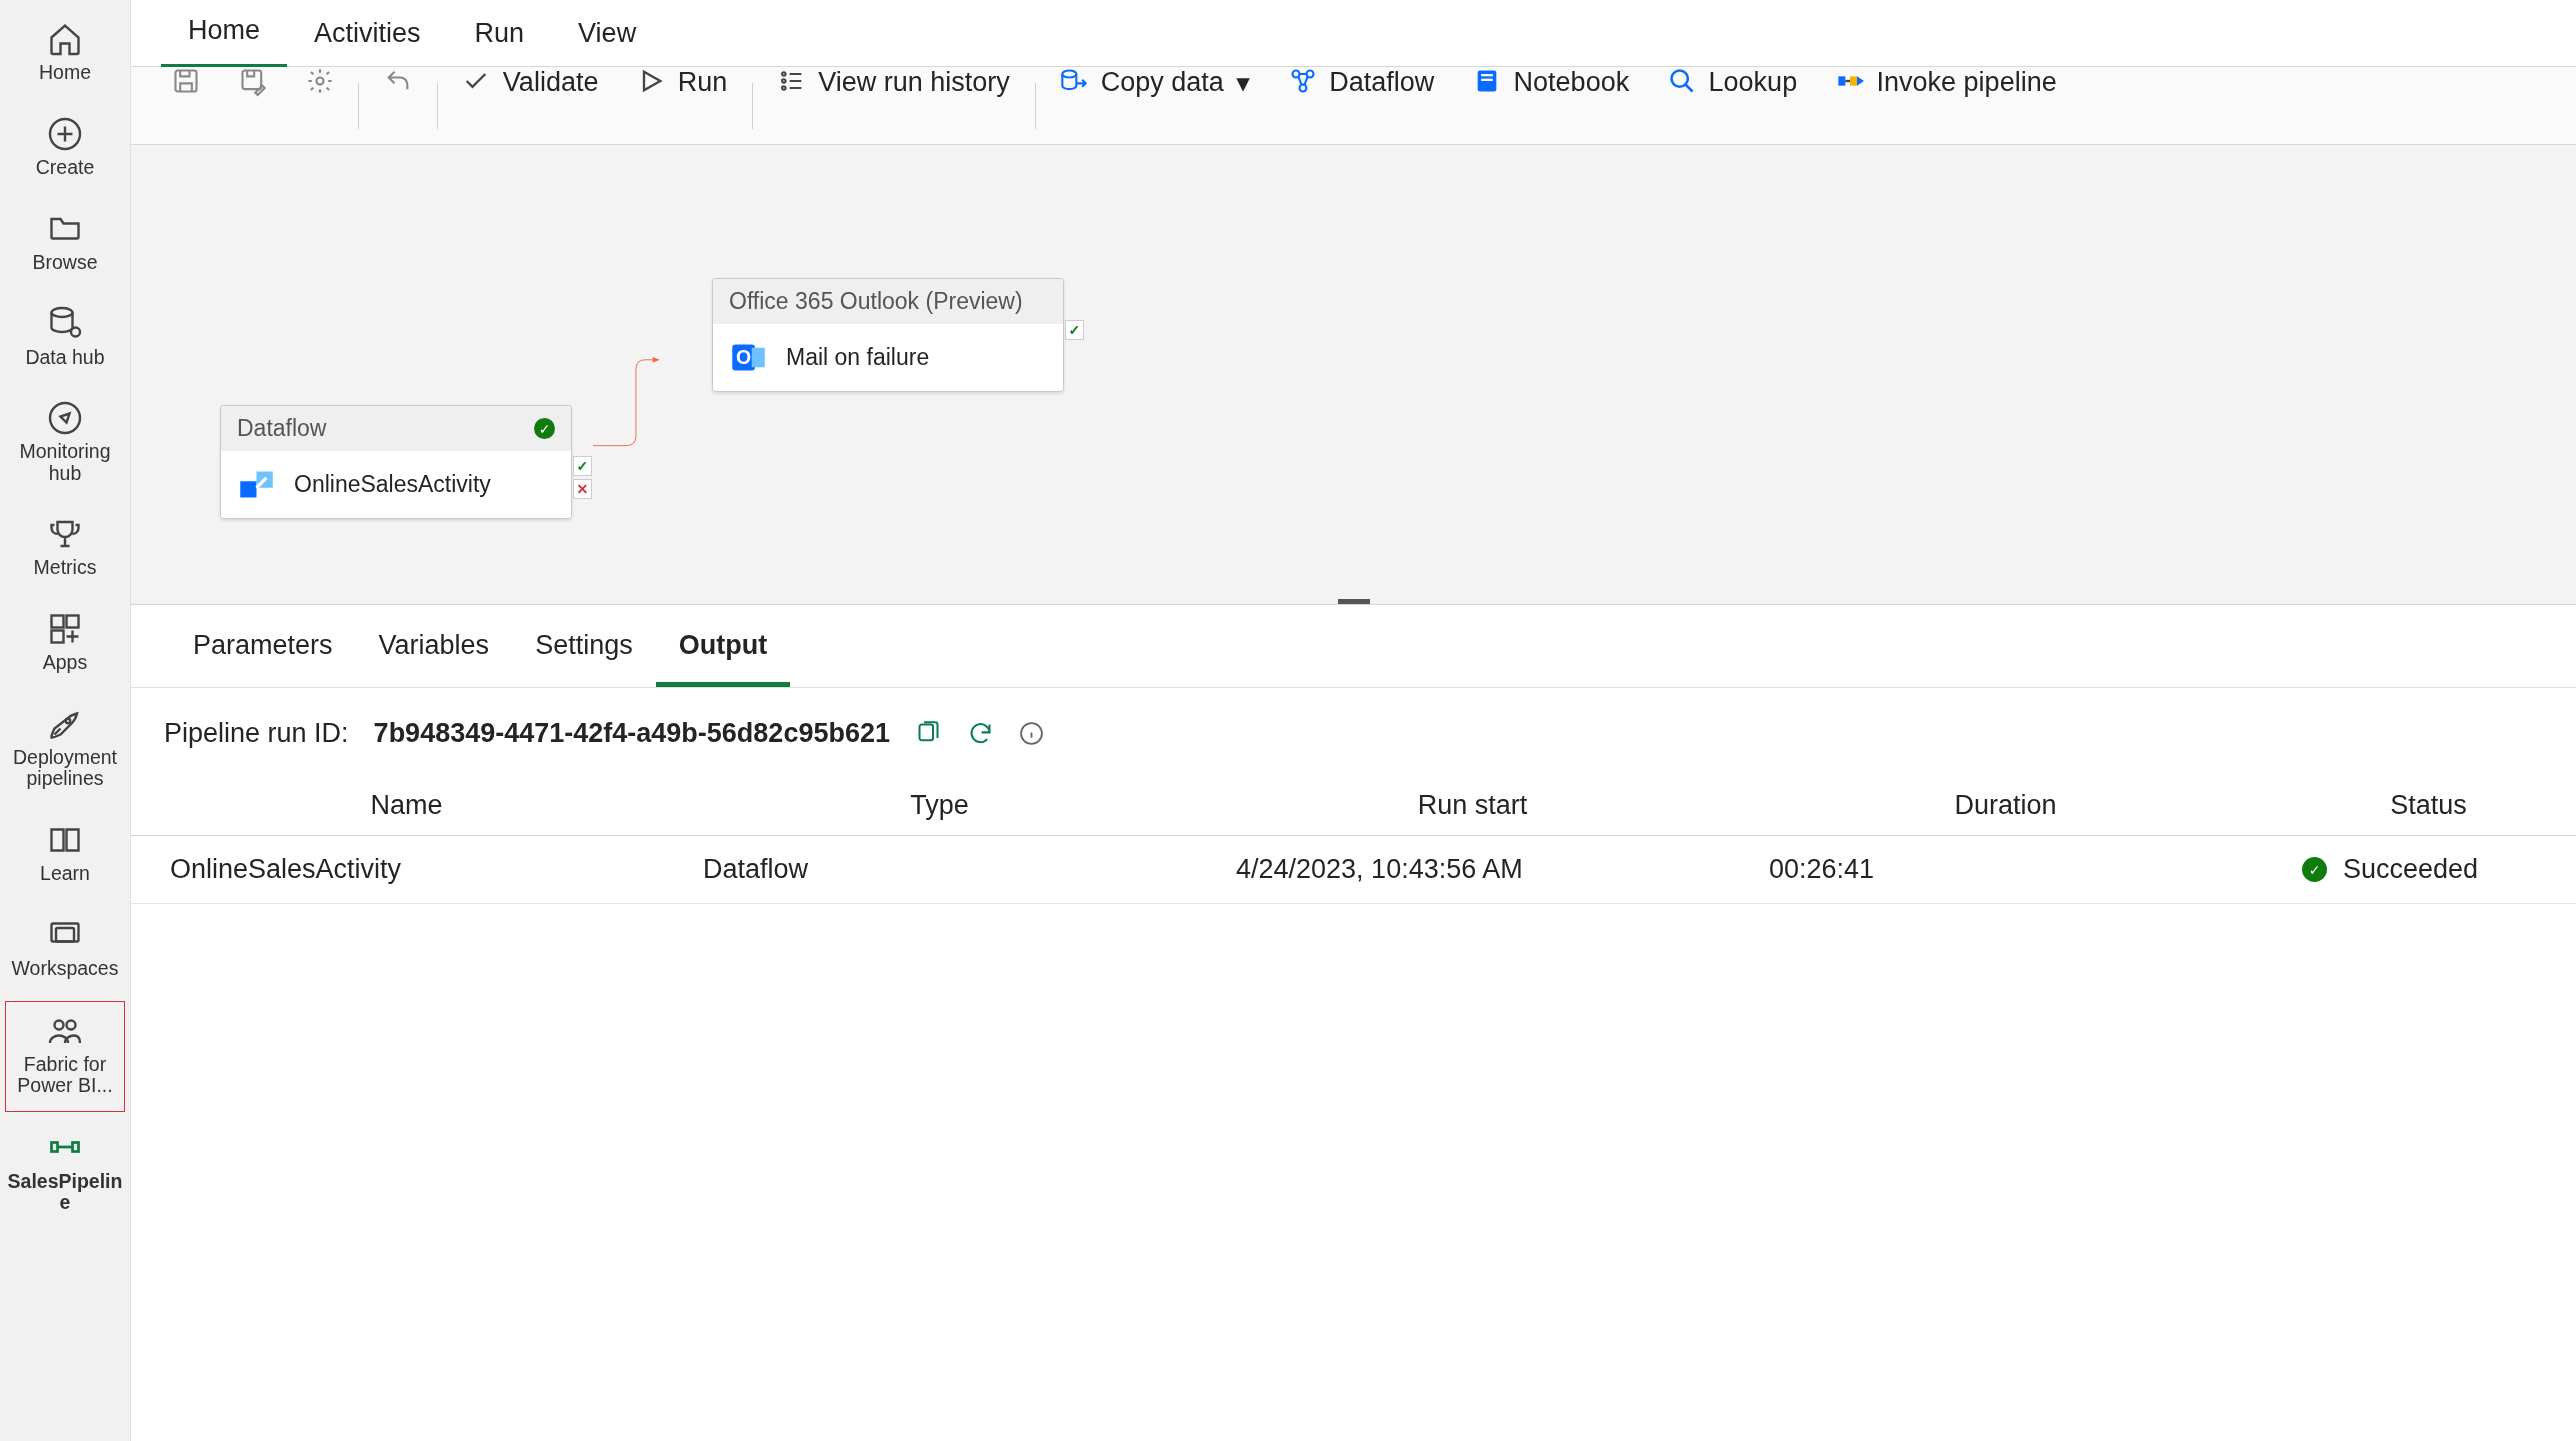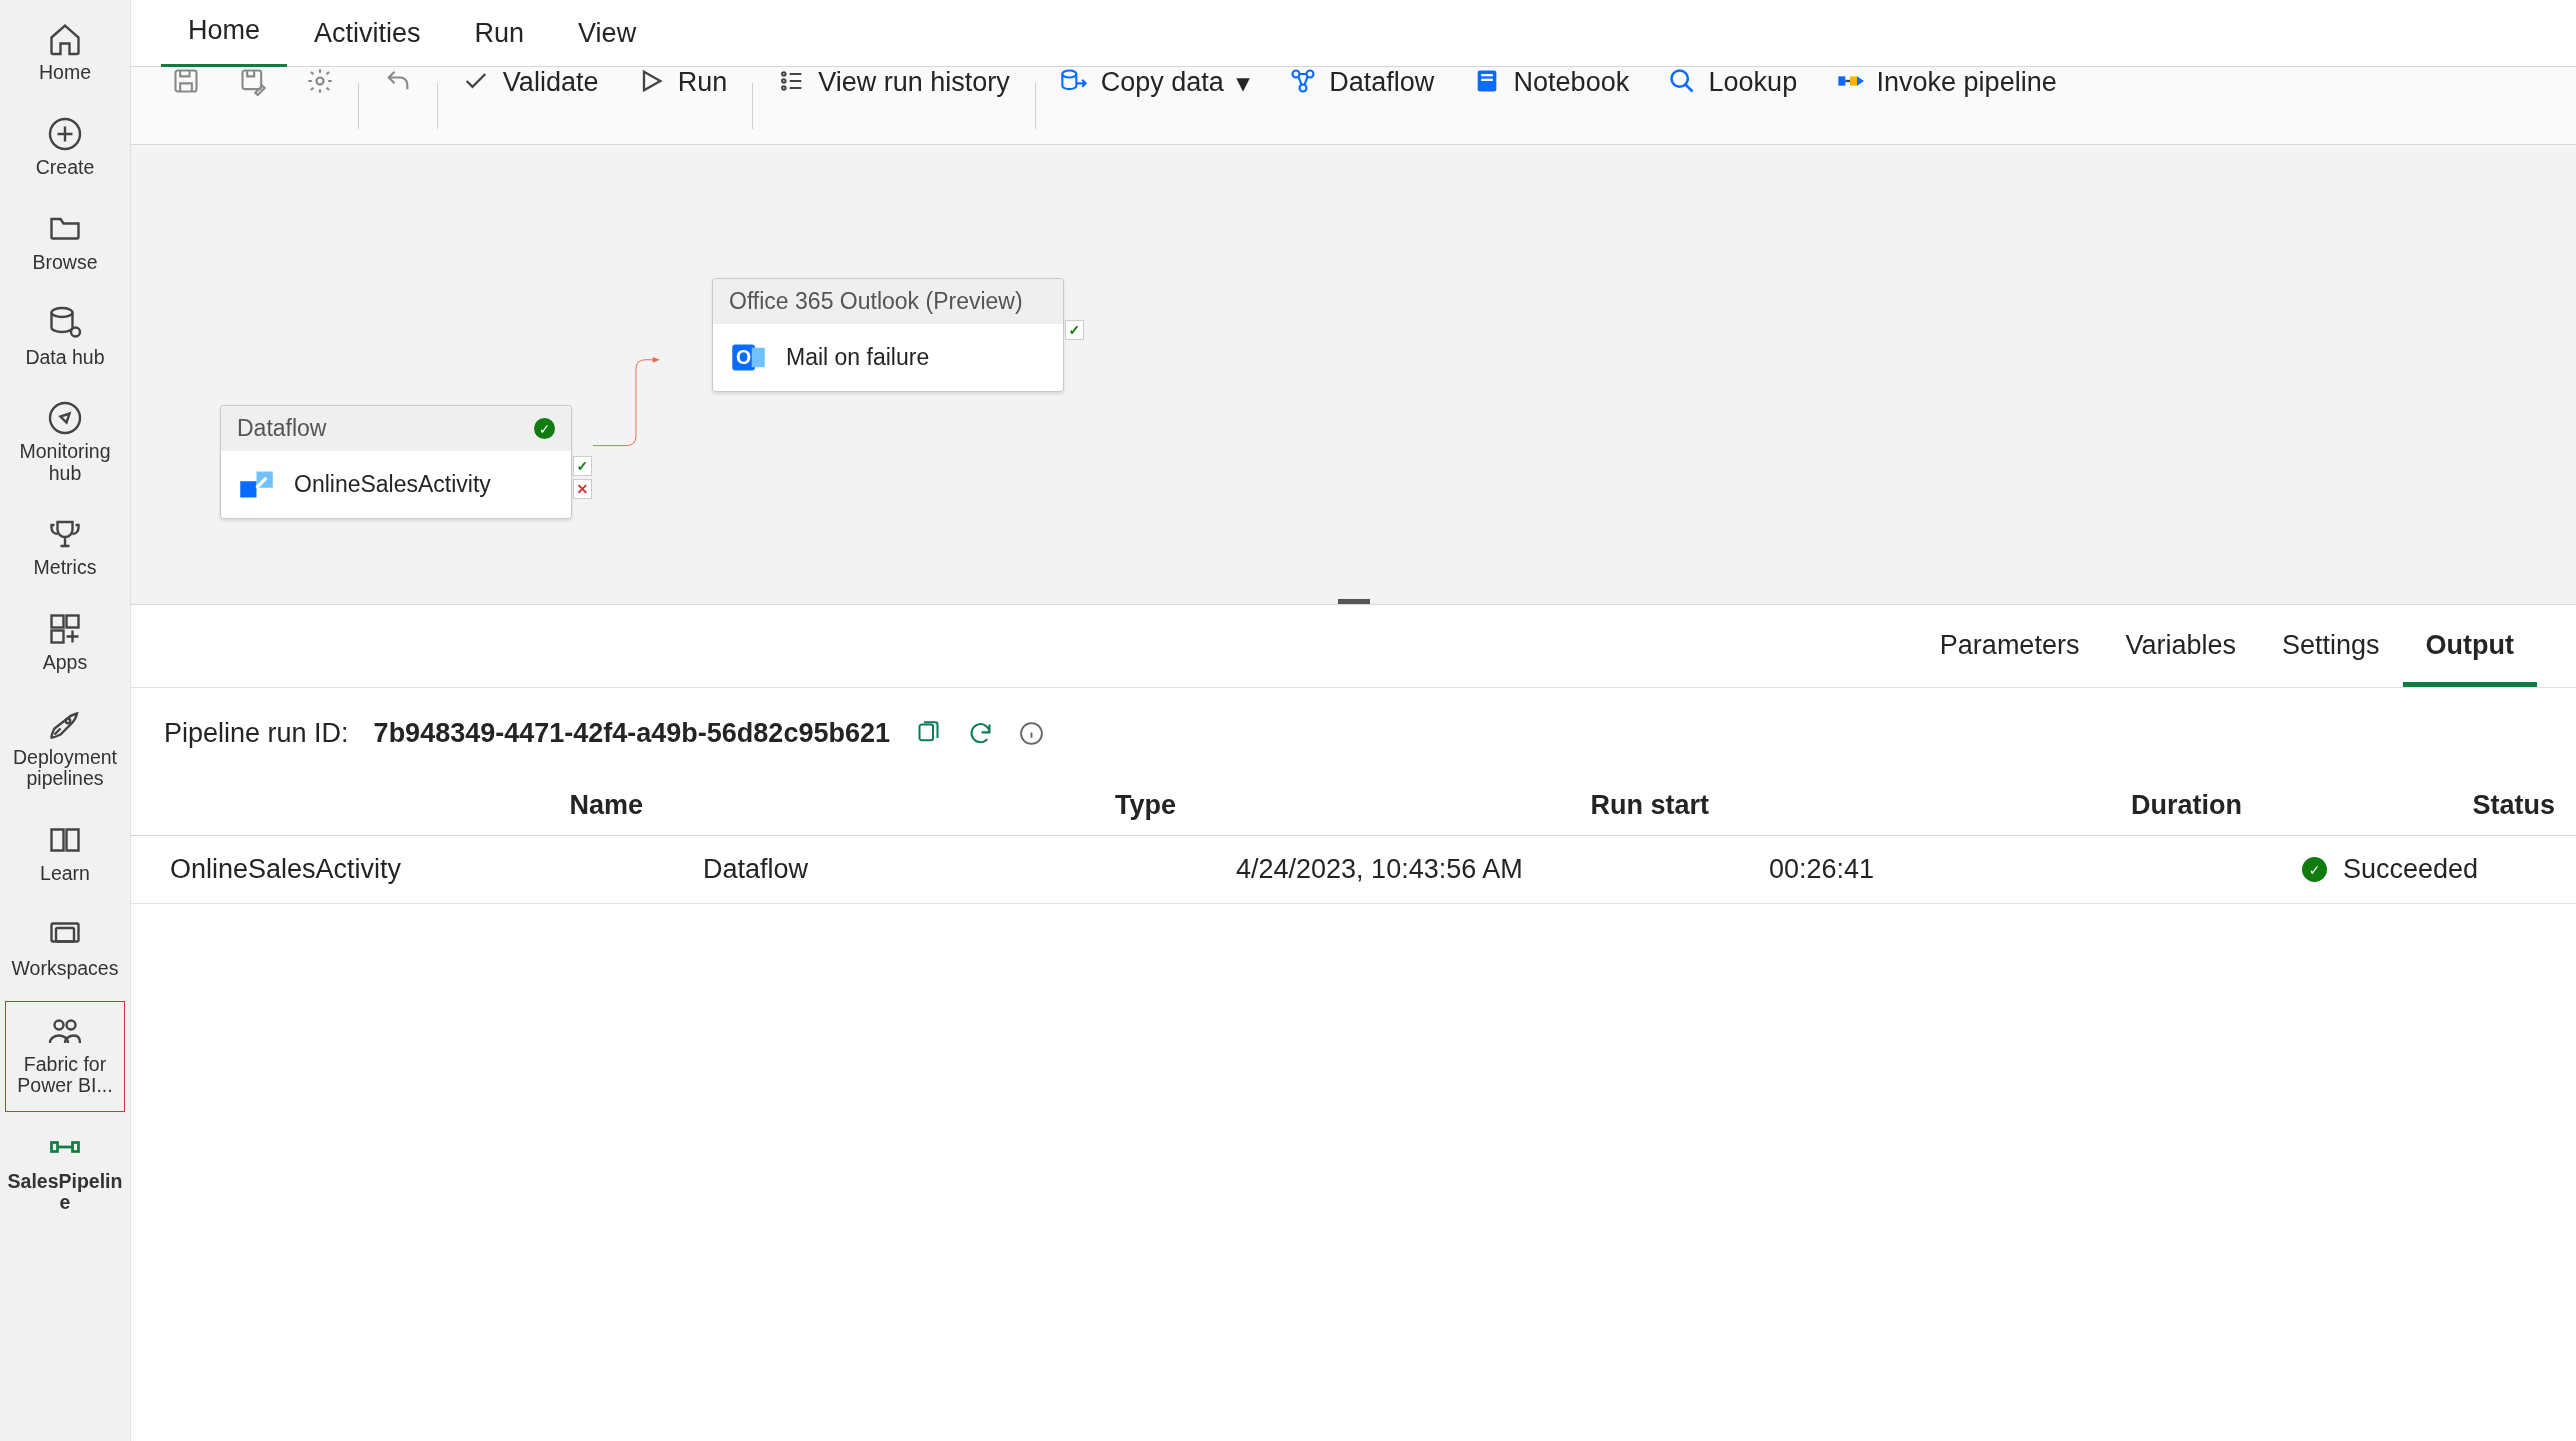--- a/index.html
+++ b/index.html
@@ -78,31 +78,31 @@
 #canvas-handle {
   position: absolute; left: 50%; bottom: 0; width: 32px; height: 5.3px;
   background: #555; transform: translateX(-50%);
 }
 
 
 #detail {
   position: absolute; left: 131px; top: 604px; right: 0; bottom: 0;
   background: #fff; border-top: 0.9px solid #d6d6d6;
 }
-#detail-tabs { display: flex; padding: 0 39px; border-bottom: 0.9px solid #e0e0e0; justify-content: flex-end; }
+#detail-tabs { display: flex; padding: 0 39px; border-bottom: 0.9px solid #e0e0e0; }
 .dtab { font-size: 27px; color: #242424; padding: 25px 23px 21px; cursor: pointer; }
 .dtab.active { font-weight: 600; border-bottom: 5.3px solid #107c41; }
 
 #runid-row { display: flex; align-items: center; padding: 30px 33px 27px; gap: 25px; }
 #runid-row .label { font-size: 27px; color: #242424; }
 #runid-row .value { font-size: 27px; font-weight: 600; color: #242424; }
 
 #output-table { width: 100%; border-collapse: collapse; }
 #output-table th {
-  text-align: right; font-size: 27px; font-weight: 700; color: #242424;
+  text-align: center; font-size: 27px; font-weight: 400; color: #242424;
   padding: 14px 21px 14px 39px; border-bottom: 0.9px solid #d6d6d6;
 }
 #output-table td {
   font-size: 27px; color: #242424; padding: 18px 21px 18px 39px;
   border-bottom: 0.9px solid #e5e5e5;
 }
 .status-cell { display: flex; align-items: center; gap: 16px; }
 .status-cell .status-circle { width: 25px; height: 25px; }
 
 svg { overflow: visible; }

